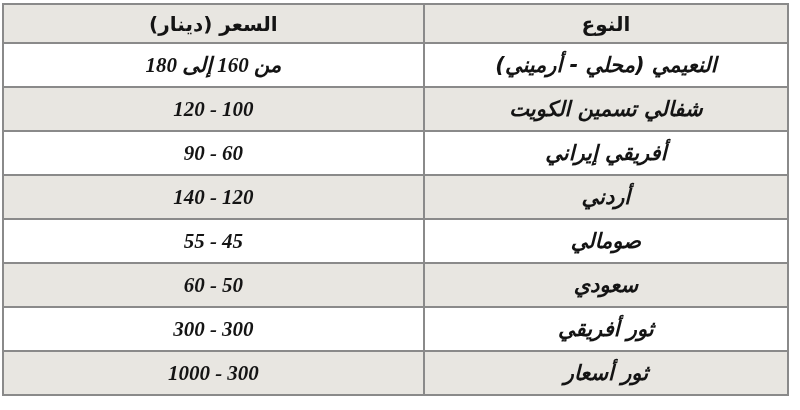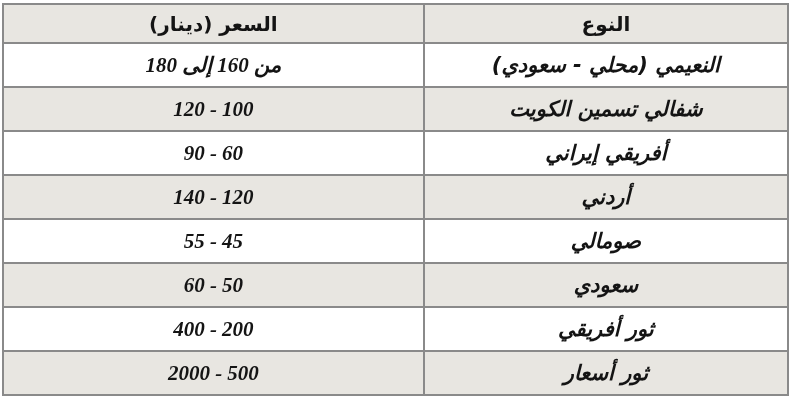--- a/index.html
+++ b/index.html
@@ -87,21 +87,21 @@
         <col class="col-price">
       </colgroup>
       <thead>
         <tr>
           <th>النوع</th>
           <th class="price-head">السعر (دينار)</th>
         </tr>
       </thead>
       <tbody>
         <tr>
-          <td>النعيمي (محلي - سعودي)</td>
+          <td>النعيمي (محلي - أرميني)</td>
           <td class="price-cell" dir="rtl">من 160 إلى 180</td>
         </tr>
         <tr>
           <td>شفالي تسمين الكويت</td>
           <td class="price-cell" dir="ltr">120 - 100</td>
         </tr>
         <tr>
           <td>أفريقي إيراني</td>
           <td class="price-cell" dir="ltr">90 - 60</td>
         </tr>
@@ -112,23 +112,23 @@
         <tr>
           <td>صومالي</td>
           <td class="price-cell" dir="ltr">55 - 45</td>
         </tr>
         <tr>
           <td>سعودي</td>
           <td class="price-cell" dir="ltr">60 - 50</td>
         </tr>
         <tr>
           <td>ثور أفريقي</td>
-          <td class="price-cell" dir="ltr">400 - 200</td>
+          <td class="price-cell" dir="ltr">300 - 300</td>
         </tr>
         <tr>
           <td>ثور أسعار</td>
-          <td class="price-cell" dir="ltr">2000 - 500</td>
+          <td class="price-cell" dir="ltr">1000 - 300</td>
         </tr>
       </tbody>
     </table>
 
   </div>
 </div>
 
 </body></html>

